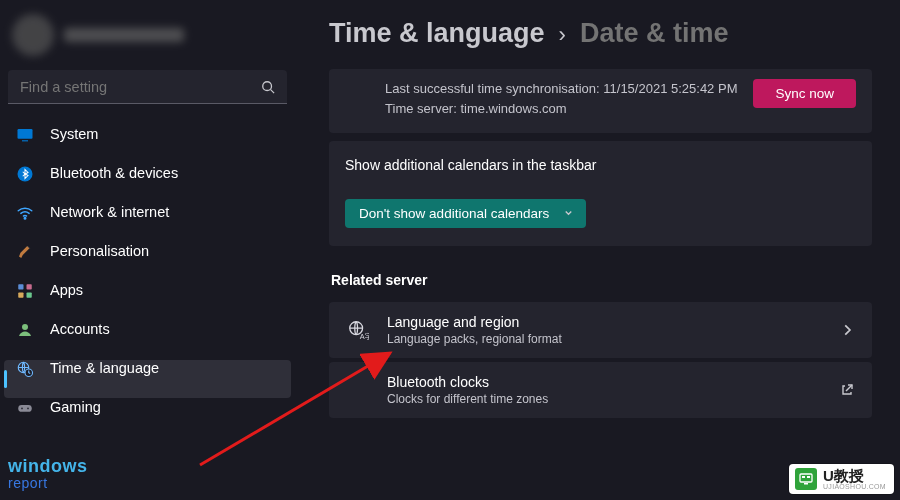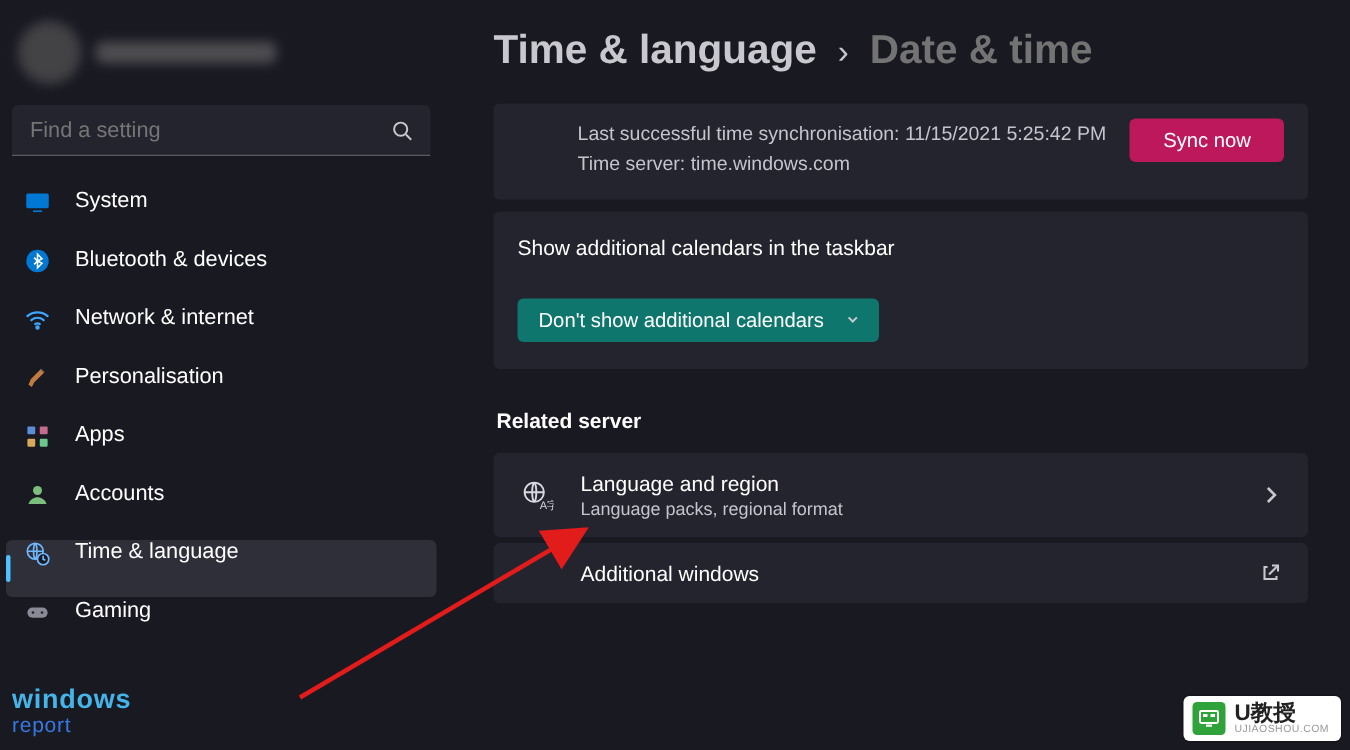--- a/index.html
+++ b/index.html
@@ -351,21 +351,22 @@
     <span class="link-right">
       <svg width="14" height="14" viewBox="0 0 12 12" fill="none" stroke="#c8c8ce" stroke-width="1.5">
           <path d="M4.5 2l4 4-4 4"></path>
         </svg>
     </span>
   </div>
 
   <div class="link-card">
     <span class="link-icon"></span>
     <div>
-      <div class="link-title">Additional windows</div>
+      <div class="link-title">Bluetooth clocks</div>
+      <div class="link-sub">Clocks for different time zones</div>
     </div>
     <span class="link-right">
       <svg width="14" height="14" viewBox="0 0 14 14" fill="none" stroke="#c8c8ce" stroke-width="1.4">
           <path d="M5 3H3v8h8V9"></path>
           <path d="M8 2h4v4"></path>
           <path d="M12 2L6 8"></path>
         </svg>
     </span>
   </div>
 </div>

